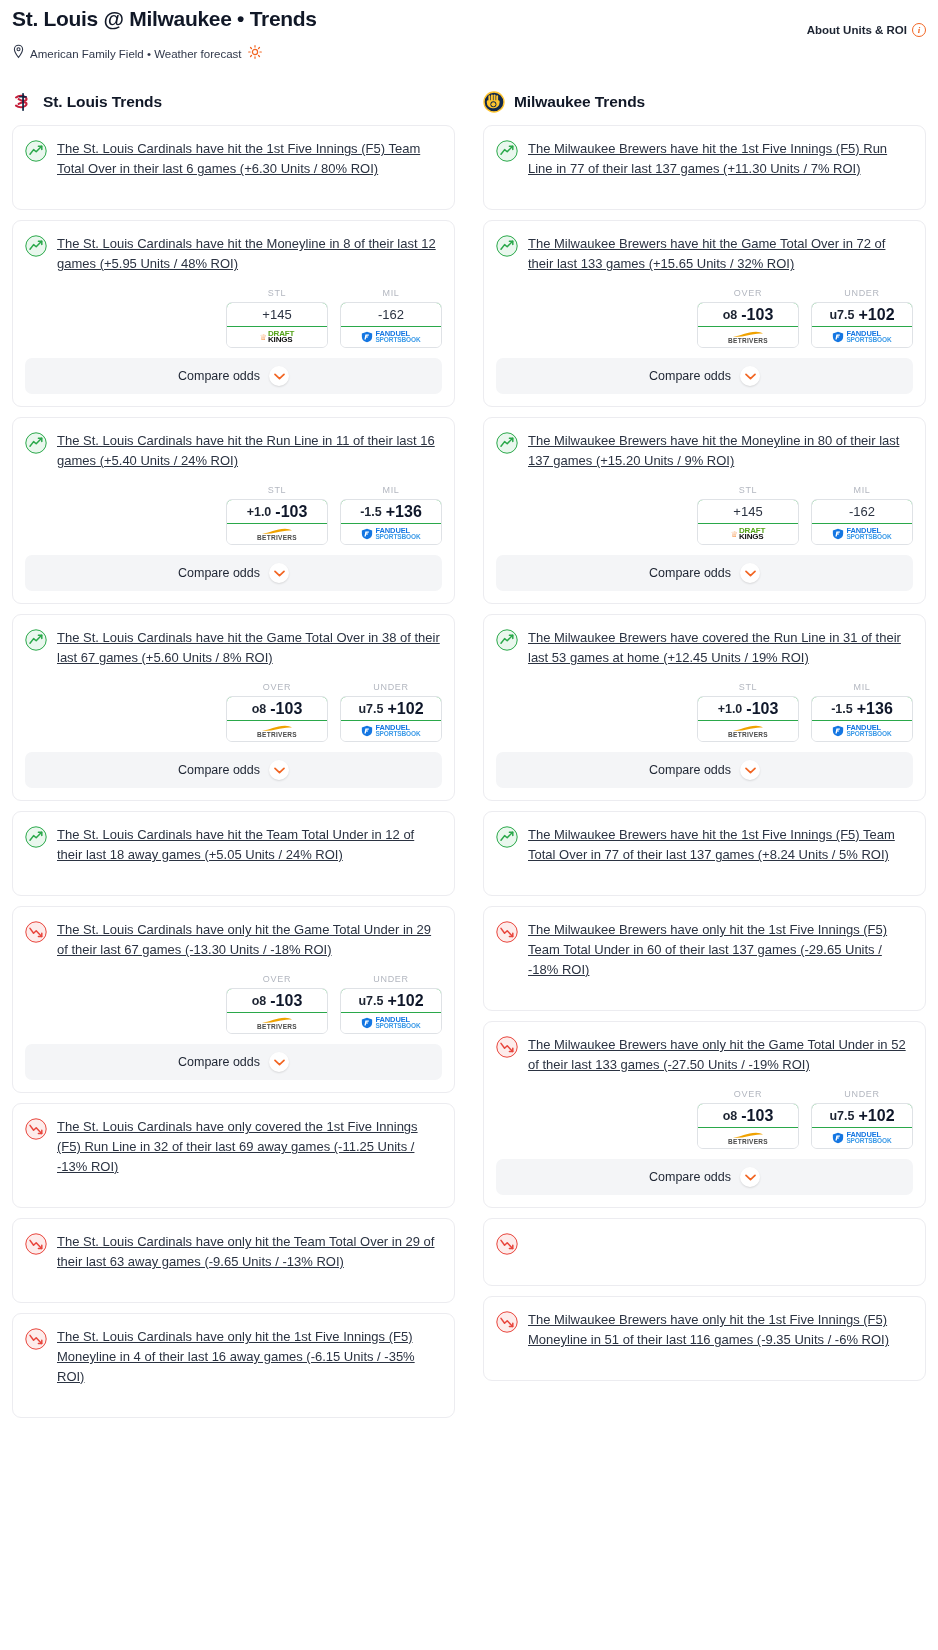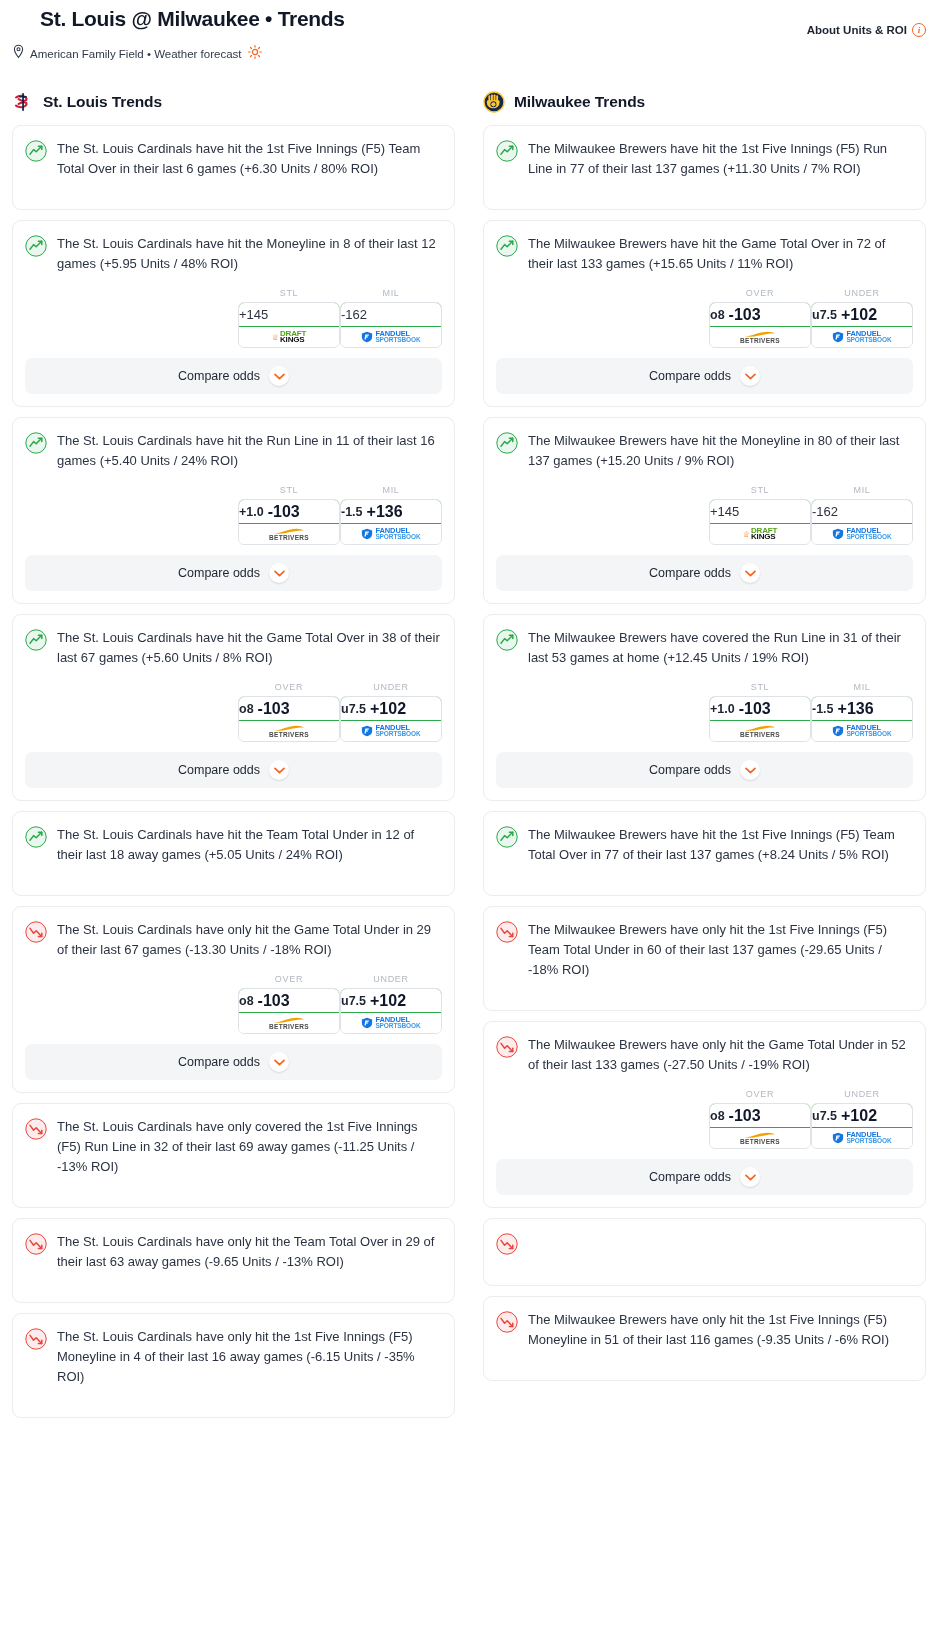--- a/index.html
+++ b/index.html
@@ -14,21 +14,20 @@
 
   
   .page-head { padding: 6px 12px 0 12px; position: relative; }
   .title-row { display: flex; align-items: flex-start; justify-content: space-between; }
   .page-title {
     font-size: 21px;
     font-weight: 700;
     letter-spacing: -0.3px;
     color: #111827;
     line-height: 26px;
-    margin-left: 28px;
   }
   .about-link {
     display: flex;
     align-items: center;
     gap: 5px;
     font-size: 11.5px;
     font-weight: 700;
     color: #1d2432;
     white-space: nowrap;
     margin-top: 17px;
@@ -73,27 +72,28 @@
     margin-bottom: 10px;
     overflow: hidden;
   }
   .card-body { display: flex; gap: 10px; padding: 13px 12px 0 12px; }
   .trend-icon { width: 22px; height: 22px; flex: 0 0 auto; margin-top: 1px; }
   .trend-text {
     font-size: 13px;
     line-height: 20px;
     color: #2b3342;
     padding-bottom: 0;
+    text-decoration: underline;
   }
   
   .card-body.no-odds { padding-bottom: 30px; }
   .card-body.with-odds { padding-bottom: 0; }
 
   .odds-wrap {
-    display: flex; justify-content: flex-end; 
+    display: flex; justify-content: flex-end; gap: 12px;
     padding: 14px 12px 10px 12px;
   }
   .odds-col { width: 102px; }
   .odds-label {
     text-align: center;
     font-size: 9px;
     letter-spacing: 0.7px;
     color: #b3b7c0;
     font-weight: 400;
     margin-bottom: 4px;
@@ -103,21 +103,21 @@
     border: 1px solid #dfe2e6;
     border-radius: 6px;
     overflow: hidden;
     background: #fff;
   }
   .odds-top {
     border: 1px solid #2aa84a;
     border-radius: 6px 6px 0 0;
     margin: -1px -1px 0 -1px;
     height: 25px;
-    display: flex; align-items: center; justify-content: flex-start;
+    display: flex; align-items: center; justify-content: center;
     gap: 4px;
     background: #fff;
   }
   .odds-line { font-size: 12.5px; font-weight: 700; color: #1d2432; }
   .odds-price { font-size: 16px; font-weight: 700; color: #0f172a; }
   .odds-price.solo { font-weight: 400; color: #2b3342; font-size: 13px; }
   .book-cell {
     height: 20px;
     display: flex; align-items: center; justify-content: center;
     background: #fff;
@@ -510,21 +510,21 @@
           <div class="trend-text">The Milwaukee Brewers have hit the 1st Five Innings (F5) Run Line in 77 of their last 137 games (+11.30 Units / 7% ROI)</div>
         </div>
       </div>
       <div class="card">
         <div class="card-body with-odds">
           <svg class="trend-icon" viewBox="0 0 22 22">
             <circle cx="11" cy="11" r="10.2" fill="#eaf7ee" stroke="#2aa84a" stroke-width="1"></circle>
             <path d="M5 14.2 L8.6 9.6 L11.2 11.8 L16.6 6.2" fill="none" stroke="#2aa84a" stroke-width="1.5" stroke-linecap="round" stroke-linejoin="round"></path>
             <path d="M13.4 6.2 L16.8 6.2 L16.8 9.4" fill="none" stroke="#2aa84a" stroke-width="1.5" stroke-linecap="round" stroke-linejoin="round"></path>
           </svg>
-          <div class="trend-text">The Milwaukee Brewers have hit the Game Total Over in 72 of their last 133 games (+15.65 Units / 11% ROI)</div>
+          <div class="trend-text">The Milwaukee Brewers have hit the Game Total Over in 72 of their last 133 games (+15.65 Units / 32% ROI)</div>
         </div>
         <div class="odds-wrap">
           <div class="odds-col">
             <div class="odds-label">OVER</div>
             <div class="odds-box">
               <div class="odds-top">
                 <span class="odds-line">o8</span>
                 <span class="odds-price">-103</span>
               </div>
               <div class="book-cell">

